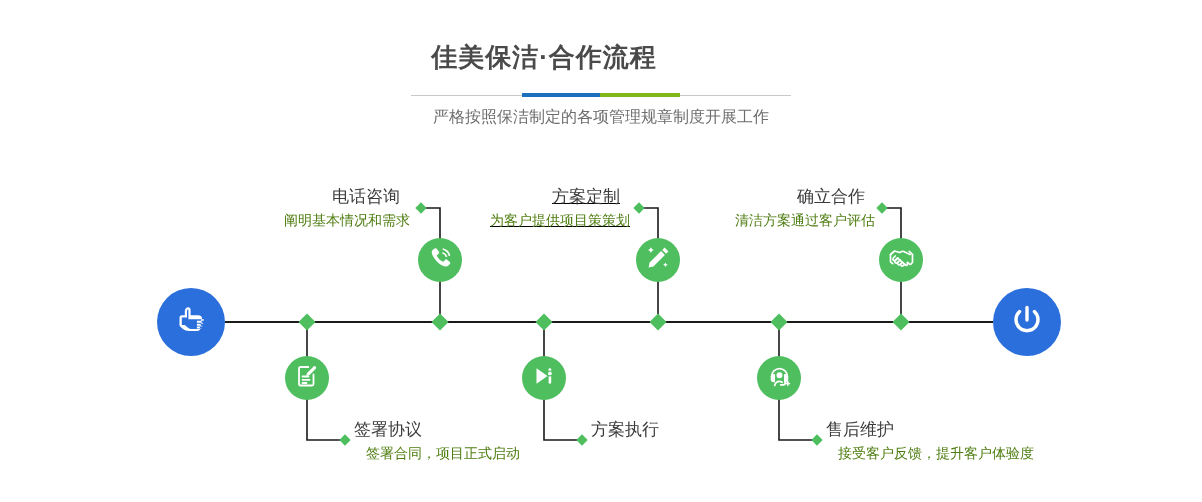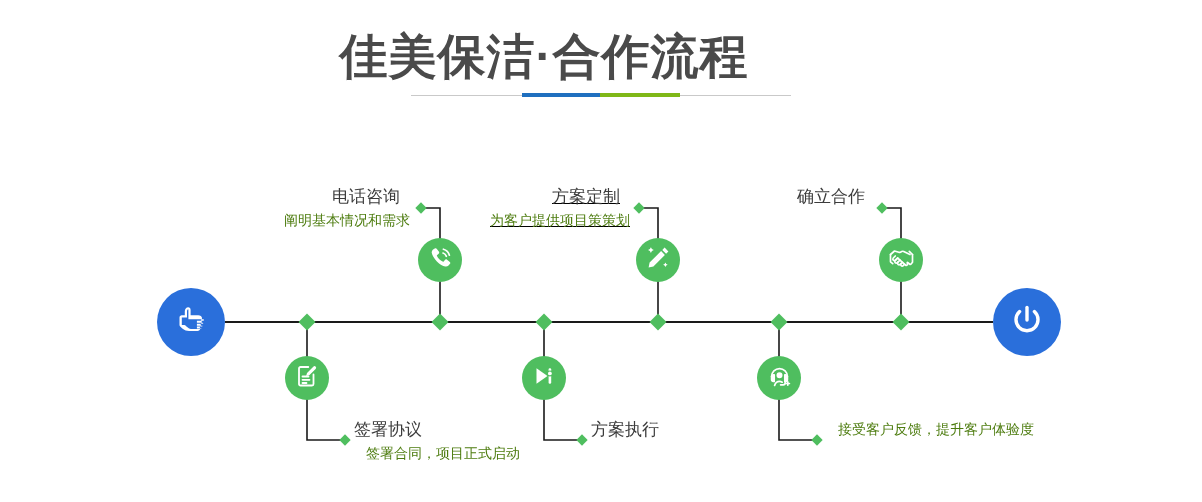--- a/index.html
+++ b/index.html
@@ -22,21 +22,21 @@
     left: 0;
     width: 1202px;
     height: 140px;
   }
   #page-title {
     position: absolute;
     top: 34px;
     left: 0;
     width: 1088px;
     text-align: center;
-    font-size: 48px;
+    font-size: 26px;
     font-weight: bold;
     color: #4a4a4a;
     letter-spacing: 1px;
     line-height: 46px;
     white-space: nowrap;
   }
   #title-divider {
     position: absolute;
     top: 93px;
     left: 411px;
@@ -140,20 +140,21 @@
 <div id="header">
   <div id="page-title">佳美保洁·合作流程</div>
 
   <div id="title-divider">
     <span class="divider-thin"></span>
     <span class="divider-blue"></span>
     <span class="divider-green"></span>
     <span class="divider-thin"></span>
   </div>
 
+  <div id="page-subtitle">严格按照保洁制定的各项管理规章制度开展工作</div>
 </div>
 
 <div id="timeline">
 
   <svg id="timeline-svg" width="1202" height="352" viewBox="0 0 1202 352">
 
     <line x1="225" y1="172" x2="993" y2="172" stroke="#1a1a1a" stroke-width="2"></line>
 
     <polyline points="440,172 440,58 421,58" fill="none" stroke="#1a1a1a" stroke-width="1.6"></polyline>
     <polyline points="658,172 658,58 639,58" fill="none" stroke="#1a1a1a" stroke-width="1.6"></polyline>
@@ -265,33 +266,35 @@
         <path d="M12 15.2l-2 2a1.5 1.5 0 0 0 0 2.1 1.5 1.5 0 0 0 2.1 0l.8-.8"></path>
         <path d="M14.5 17.4l-1.3 1.3a1.4 1.4 0 0 0 0 2 1.4 1.4 0 0 0 2 0l1-1"></path>
         <path d="M7.3 11l-2 2a1.5 1.5 0 0 0 0 2.1 1.5 1.5 0 0 0 2.1 0l2.2-2.1 2.4 2.2 2.5 2.2 3 2.6a1.3 1.3 0 0 0 1.9-.2 1.3 1.3 0 0 0-.2-1.8"></path>
         <path d="M19.5 17.4l2 1.6a1.3 1.3 0 0 0 1.8-.2l1.2-1.5V9.5"></path>
         <path d="M2.5 9.5v7.3l2.2 1.8"></path>
       </svg>
     </span>
   </div>
   <div class="label-block above" style="left:585px; top:35px; width:290px;">
     <div class="label-title">确立合作</div>
+    <div class="label-desc">清洁方案通过客户评估</div>
   </div>
 
   <div class="node-icon" style="left:757px; top:206px;">
     <span>
       <svg width="25" height="25" viewBox="0 0 25 25" fill="none" stroke="#ffffff" stroke-width="1.7" stroke-linecap="round" stroke-linejoin="round">
         <path d="M4.6 12.5a7.9 7.9 0 0 1 15.8 0"></path>
         <path d="M4.6 12.5v3.2a1.7 1.7 0 0 0 1.7 1.7h.9V10.8h-.9a1.7 1.7 0 0 0-1.7 1.7z" fill="#ffffff"></path>
         <path d="M20.4 12.5v3.2a1.7 1.7 0 0 1-1.7 1.7h-.9V10.8h.9a1.7 1.7 0 0 1 1.7 1.7z" fill="#ffffff"></path>
         <path d="M18.2 17.7v1.1a2 2 0 0 1-2 2h-2.6"></path>
         <path d="M12.5 8.3a3 3 0 1 1 0 6 3 3 0 0 1 0-6z" fill="#ffffff" stroke="none"></path>
         <path d="M7.6 21.5c.7-2.5 2.6-4.1 4.9-4.1 1 0 1.9.3 2.7.8"></path>
         <line x1="19.2" y1="19.5" x2="22.4" y2="19.5"></line>
         <line x1="20.8" y1="17.9" x2="20.8" y2="21.1"></line>
       </svg>
     </span>
   </div>
   <div class="label-block below" style="left:824px; top:268px; width:360px;">
+    <div class="label-title">售后维护</div>
     <div class="label-desc">接受客户反馈，提升客户体验度</div>
   </div>
 
 </div>
 
 </body></html>

